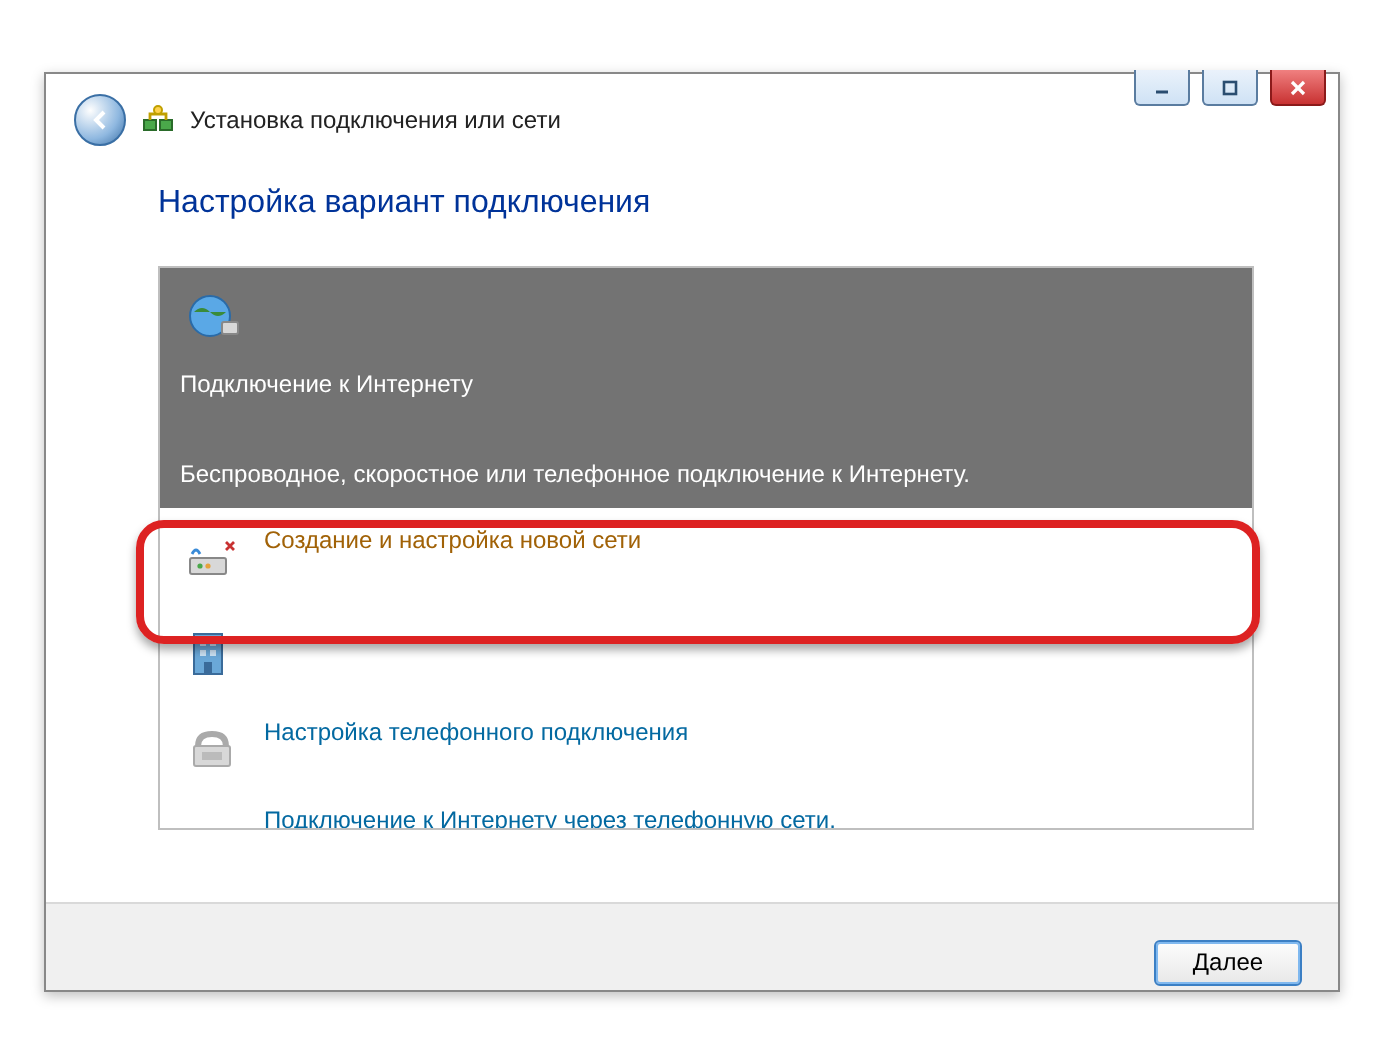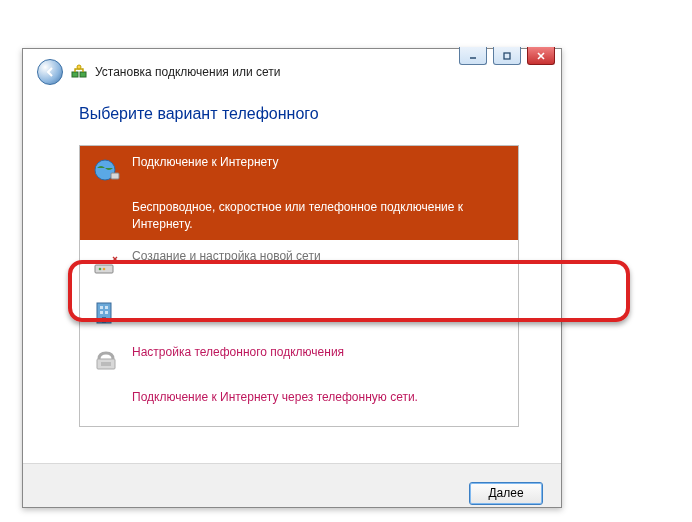--- a/index.html
+++ b/index.html
@@ -6,22 +6,22 @@
   body {
     font-family: "Segoe UI", Tahoma, sans-serif;
     background: #fff;
     width: 692px;
     height: 522px;
     position: relative;
     overflow: hidden;
   }
   .outer {
     position: absolute;
-    left: 22px; top: 48px;
-    width: 540px; height: 460px;
+    left: 22px; top: 36px;
+    width: 648px; height: 460px;
     border: 1px solid #888;
     background: #fff;
     box-shadow: 0 2px 6px rgba(0,0,0,0.25);
   }
   .titlebar-controls {
     position: absolute;
     right: 6px; top: -2px;
     display: flex;
     gap: 6px;
   }
@@ -86,39 +86,40 @@
     position: relative;
   }
   .option .ico {
     width: 32px; height: 32px;
     display: flex; align-items: center; justify-content: center;
     flex-shrink: 0;
   }
   .option .txt { flex: 1; }
   .option .title {
     font-size: 12px;
-    color: #737373;
+    color: #a16207;
     line-height: 1.4;
   }
   .option .desc {
     font-size: 12px;
     color: #6b6b6b;
     line-height: 1.4;
     margin-top: 28px;
   }
   .option.selected {
-    background: #c2410c;
+    background: #737373;
+    flex-direction: column;
   }
   .option.selected .title,
   .option.selected .desc {
     color: #fff;
   }
   .option.disabled .title,
   .option.disabled .desc {
-    color: #be185d;
+    color: #0369a1;
   }
   .highlight-ring {
     position: absolute;
     border: 4px solid #dd2222;
     border-radius: 14px;
     pointer-events: none;
     box-shadow: 0 3px 5px rgba(0,0,0,0.35);
   }
   .footer {
     position: absolute;
@@ -184,21 +185,21 @@
         <rect x="1" y="8" width="6" height="5" fill="#4aa84a" stroke="#2a6b2a"></rect>
         <rect x="9" y="8" width="6" height="5" fill="#4aa84a" stroke="#2a6b2a"></rect>
         <path d="M4 8 V5 H12 V8" fill="none" stroke="#c0a000" stroke-width="1.4"></path>
         <circle cx="8" cy="3" r="2" fill="#ffd24d" stroke="#c0a000"></circle>
       </svg>
     </span>
     <span class="header-title">Установка подключения или сети</span>
   </div>
 
   <div class="content">
-    <div class="heading">Выберите вариант телефонного</div>
+    <div class="heading">Настройка вариант подключения</div>
 
     <div class="option-list">
 
       <div class="option selected">
         <span class="ico">
           <svg width="30" height="30" viewBox="0 0 30 30">
             <circle cx="14" cy="15" r="10" fill="#5aa8e6" stroke="#2a6ba8"></circle>
             <path d="M6 13 Q10 9 14 13 Q18 17 22 13" fill="#3a8b3a"></path>
             <rect x="20" y="18" width="8" height="6" rx="1" fill="#d8d8d8" stroke="#888"></rect>
           </svg>

